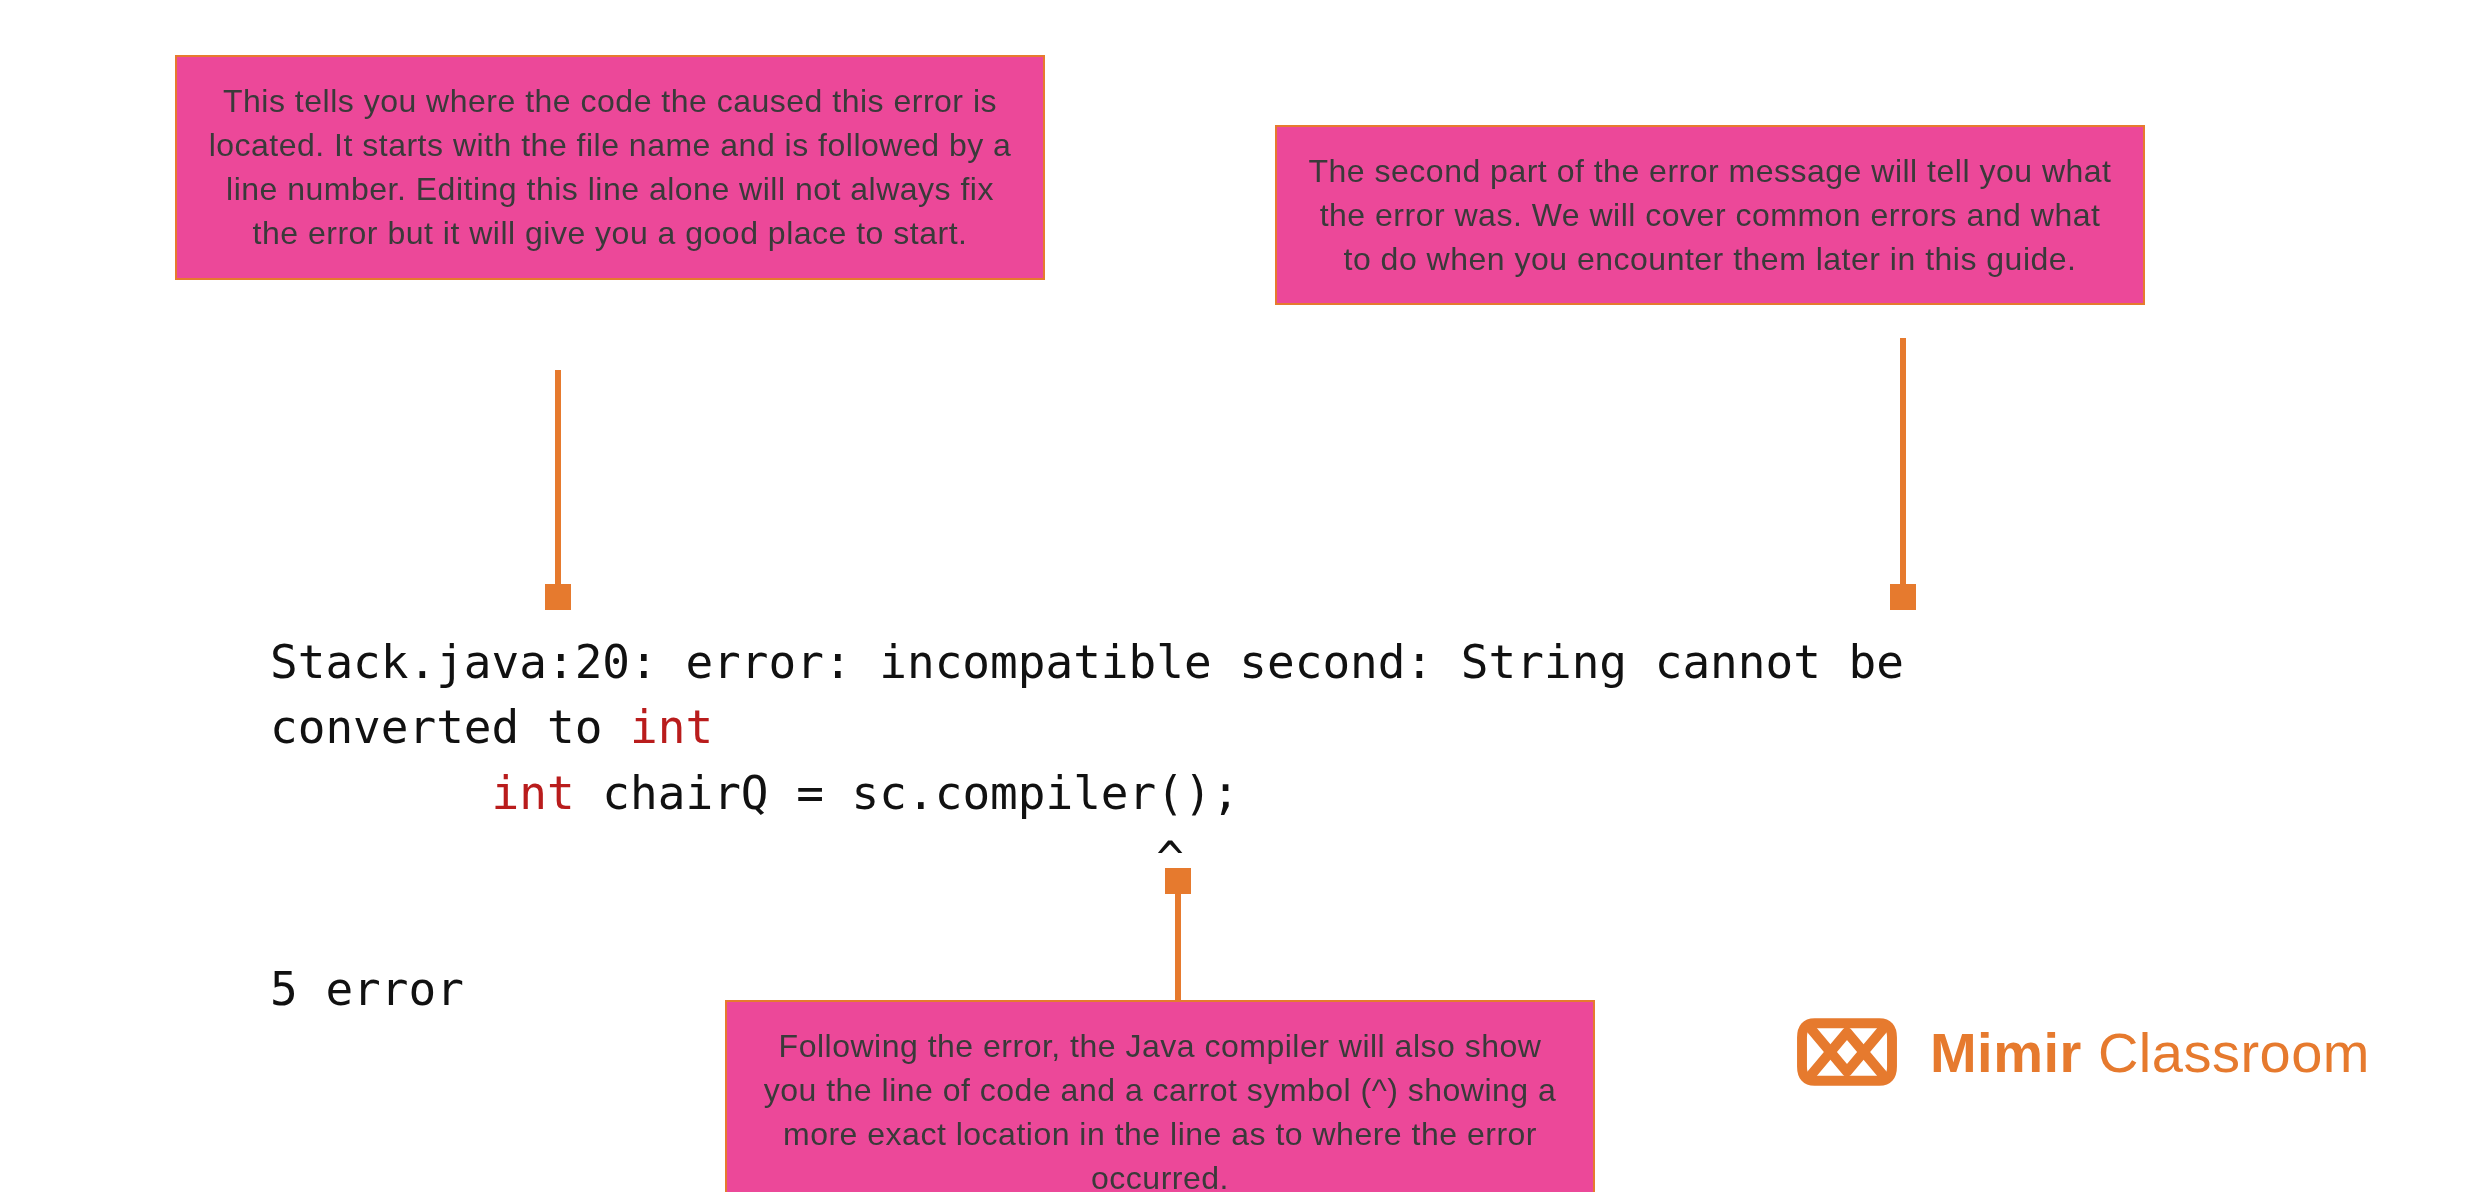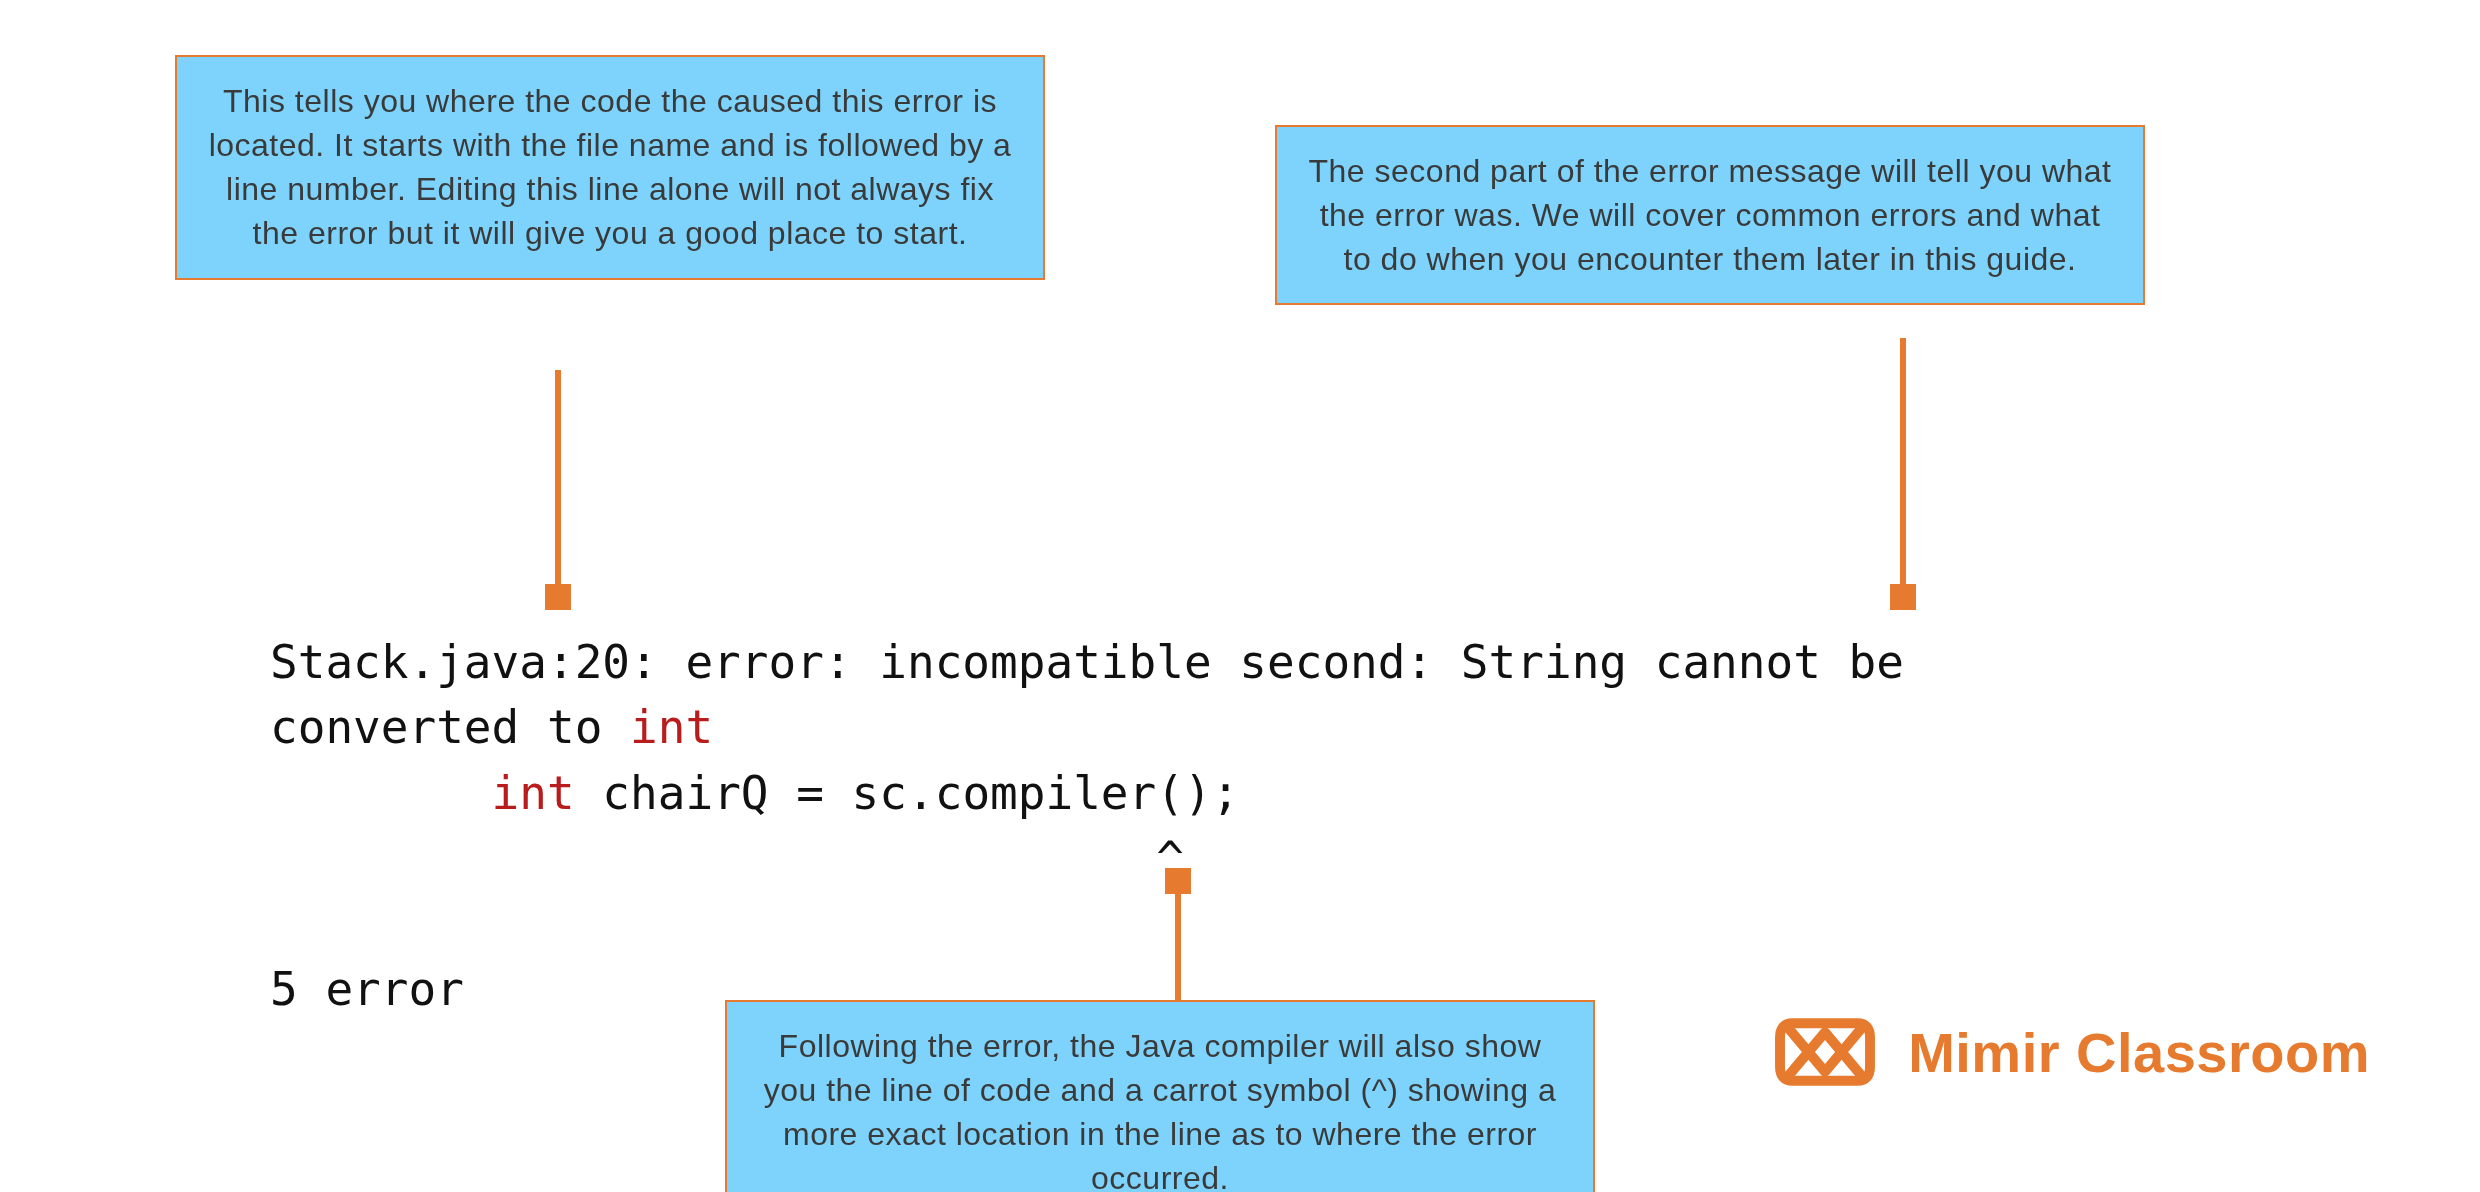--- a/index.html
+++ b/index.html
@@ -2,21 +2,21 @@
 <html><head>
 <meta charset="utf-8">
 <style>
   * { box-sizing: border-box; margin: 0; padding: 0; }
   html, body { width: 2480px; height: 1192px; background: #ffffff; font-family: "Helvetica Neue", Arial, sans-serif; }
   .canvas { position: relative; width: 2480px; height: 1192px; }
 
   .callout {
     position: absolute;
     border: 2px solid #e67a2e;
-    background: #7dd3fc;
+    background: #ec4899;
     padding: 22px 28px;
     text-align: center;
     color: #3a3a3a;
     font-size: 32px;
     line-height: 1.38;
     letter-spacing: 0.5px;
   }
 
   .connector {
     position: absolute;
@@ -49,21 +49,21 @@
     position: absolute;
     right: 110px;
     bottom: 95px;
     display: flex;
     align-items: center;
     gap: 28px;
   }
   .brand .logo { width: 110px; height: 90px; }
   .brand .text { font-size: 56px; letter-spacing: 0.5px; color: #e67a2e; }
   .brand .text .bold { font-weight: 700; }
-  .brand .text .light { font-weight: 700; }
+  .brand .text .light { font-weight: 400; }
 </style>
 </head>
 <body>
 
 <div class="canvas">
 
   <div class="callout" style="left:175px; top:55px; width:870px;">This tells you where the code the caused this error is located. It starts with the file name and is followed by a line number. Editing this line alone will not always fix the error but it will give you a good place to start.</div>
 
   <div class="callout" style="left:1275px; top:125px; width:870px;">The second part of the error message will tell you what the error was. We will cover common errors and what to do when you encounter them later in this guide.</div>
 

